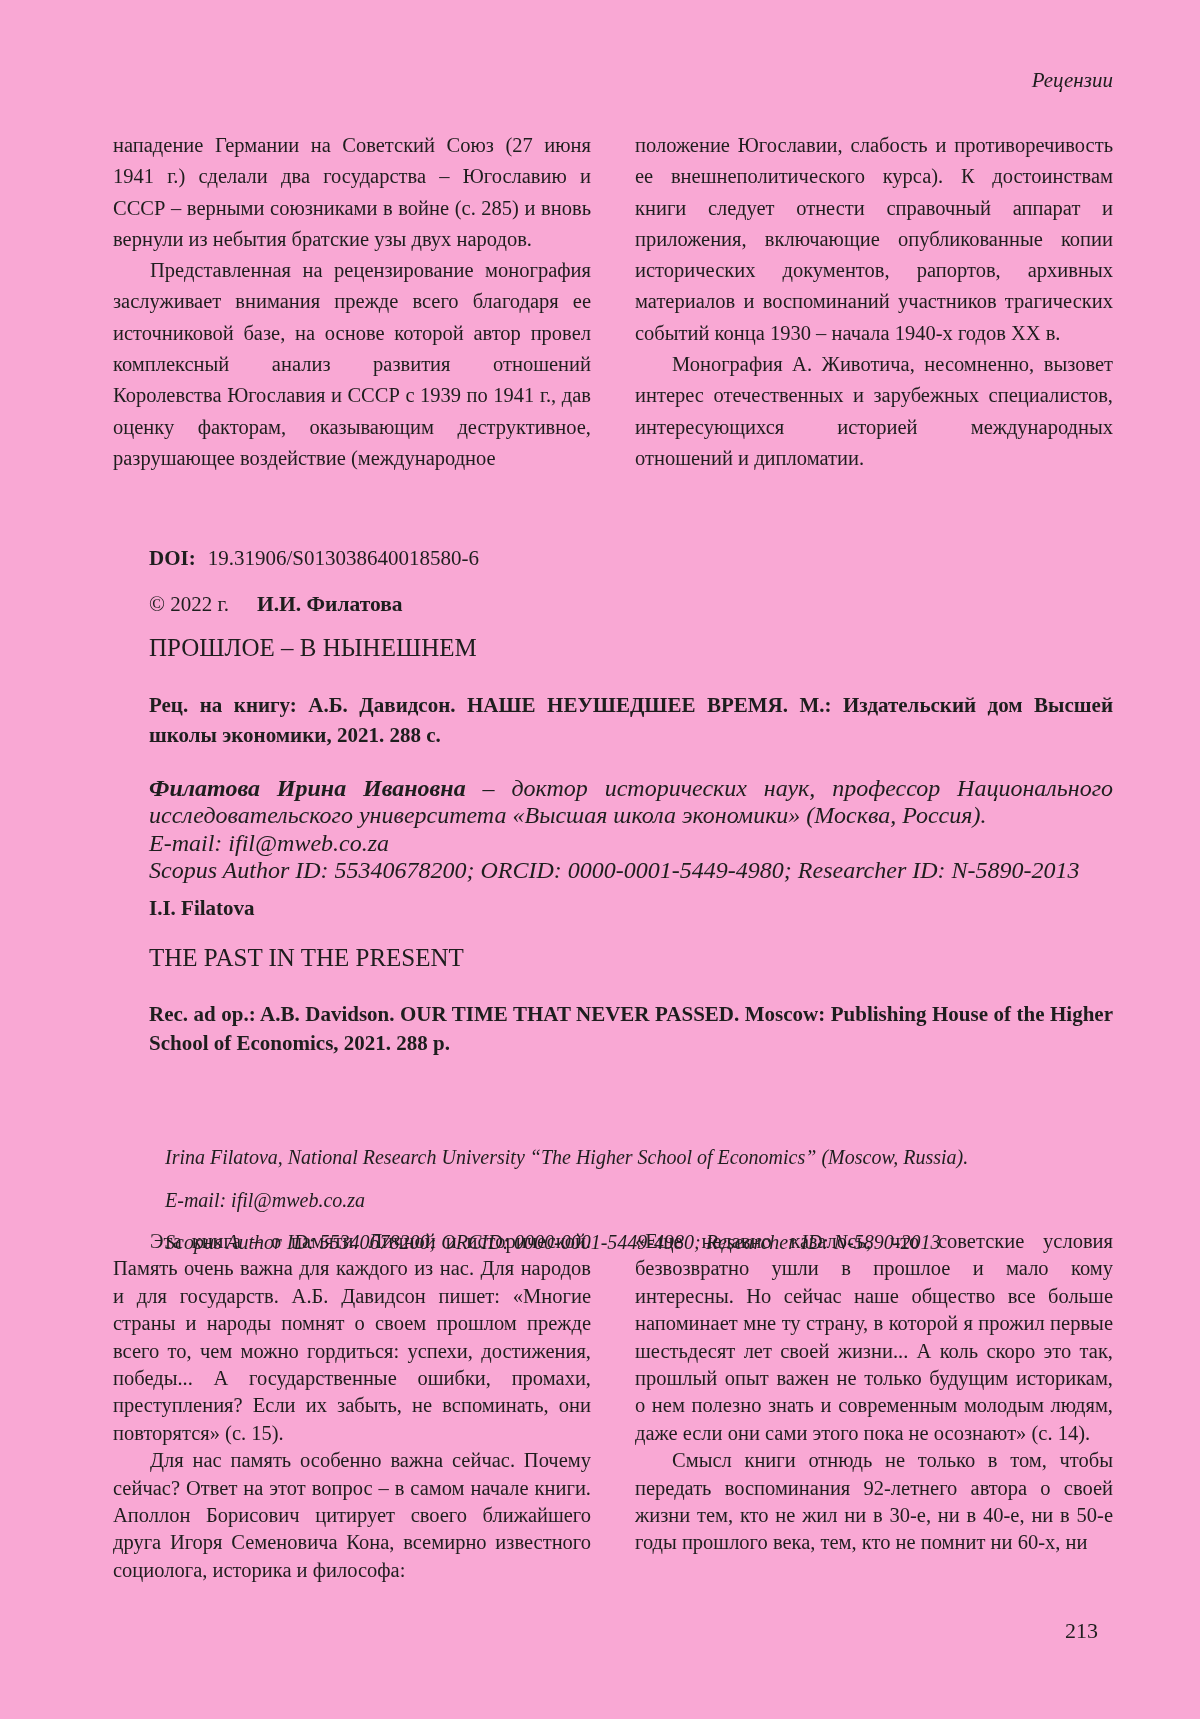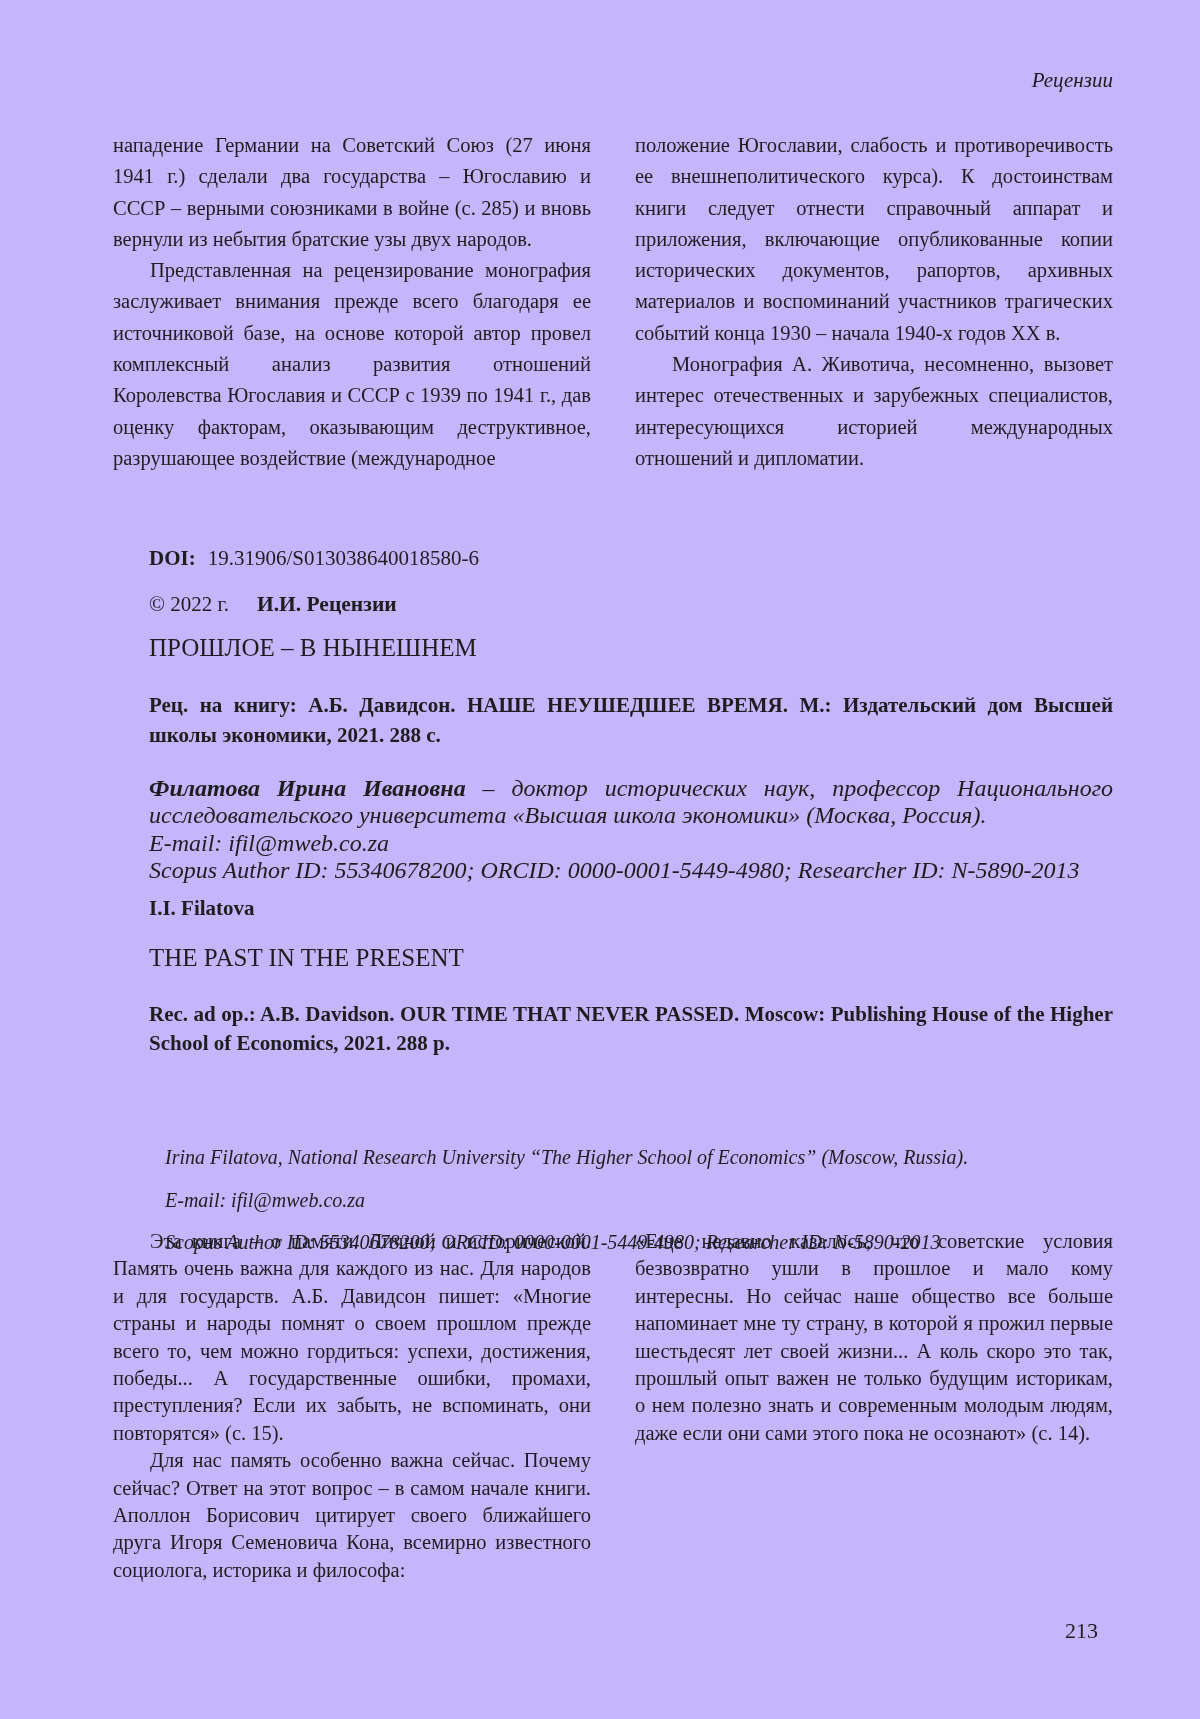--- a/index.html
+++ b/index.html
@@ -4,21 +4,21 @@
 <style>
   html,body { margin:0; padding:0; }
   body {
     width:1200px; height:1719px;
     background:#ffffff;
     font-family:"Liberation Serif","DejaVu Serif",serif;
     color:#1e1e1e;
   }
   .page {
     position:relative; width:1200px; height:1719px;
-    background:#c4b5fd; overflow:hidden;
+    background:#f9a8d4; overflow:hidden;
   }
   .running-head {
     position:absolute; top:68px; right:87px;
     font-style:italic; font-size:21px;
   }
   
   .cols {
     position:absolute; left:113px; width:1000px;
     display:grid; grid-template-columns:478px 478px; column-gap:44px;
   }
@@ -61,21 +61,21 @@
       <p>положение Югославии, слабость и противоречивость ее внешнеполитического курса). К достоинствам книги следует отнести справочный аппарат и приложения, включающие опубликованные копии исторических документов, рапортов, архивных материалов и воспоминаний участников трагических событий конца 1930 – начала 1940-х годов XX в.</p>
       <p class="indent">Монография А. Животича, несомненно, вызовет интерес отечественных и зарубежных специалистов, интересующихся историей международных отношений и дипломатии.</p>
     </div>
   </div>
 
   <div class="meta doi-line">
     <span class="doi-label">DOI:</span><span class="doi-value">19.31906/S013038640018580-6</span>
   </div>
 
   <div class="meta copyright-line">
-    <span>© 2022 г.</span><span class="author-ru">И.И. Рецензии</span>
+    <span>© 2022 г.</span><span class="author-ru">И.И. Филатова</span>
   </div>
 
   <div class="meta title-ru">ПРОШЛОЕ – В НЫНЕШНЕМ</div>
 
   <div class="meta rec-ru">Рец. на книгу: А.Б. Давидсон. НАШЕ НЕУШЕДШЕЕ ВРЕМЯ. М.: Издательский дом Высшей школы экономики, 2021. 288 с.</div>
 
   <div class="meta meta-ru">
     <p><span class="aff-name">Филатова Ирина Ивановна</span><span> – доктор исторических наук, профессор Национального исследовательского университета «Высшая школа экономики» (Москва, Россия).</span></p>
     <p>E-mail: ifil@mweb.co.za</p>
     <p>Scopus Author ID: 55340678200; ORCID: 0000-0001-5449-4980; Researcher ID: N-5890-2013</p>
@@ -93,18 +93,19 @@
     <p>Scopus Author ID: 55340678200; ORCID: 0000-0001-5449-4980; Researcher ID: N-5890-2013</p>
   </div>
 
   <div class="cols cols-body">
     <div>
       <p class="indent">Эта книга – о памяти. Личной и исторической. Память очень важна для каждого из нас. Для народов и для государств. А.Б. Давидсон пишет: «Многие страны и народы помнят о своем прошлом прежде всего то, чем можно гордиться: успехи, достижения, победы... А государственные ошибки, промахи, преступления? Если их забыть, не вспоминать, они повторятся» (с. 15).</p>
       <p class="indent">Для нас память особенно важна сейчас. Почему сейчас? Ответ на этот вопрос – в самом начале книги. Аполлон Борисович цитирует своего ближайшего друга Игоря Семеновича Кона, всемирно известного социолога, историка и философа:</p>
     </div>
     <div>
       <p>«Еще недавно казалось, что советские условия безвозвратно ушли в прошлое и мало кому интересны. Но сейчас наше общество все больше напоминает мне ту страну, в которой я прожил первые шестьдесят лет своей жизни... А коль скоро это так, прошлый опыт важен не только будущим историкам, о нем полезно знать и современным молодым людям, даже если они сами этого пока не осознают» (с. 14).</p>
+      <p class="indent">Смысл книги отнюдь не только в том, чтобы передать воспоминания 92-летнего автора о своей жизни тем, кто не жил ни в 30-е, ни в 40-е, ни в 50-е годы прошлого века, тем, кто не помнит ни 60-х, ни</p>
     </div>
   </div>
 
   <div class="page-number">213</div>
 
 </div>
 
 </body></html>

